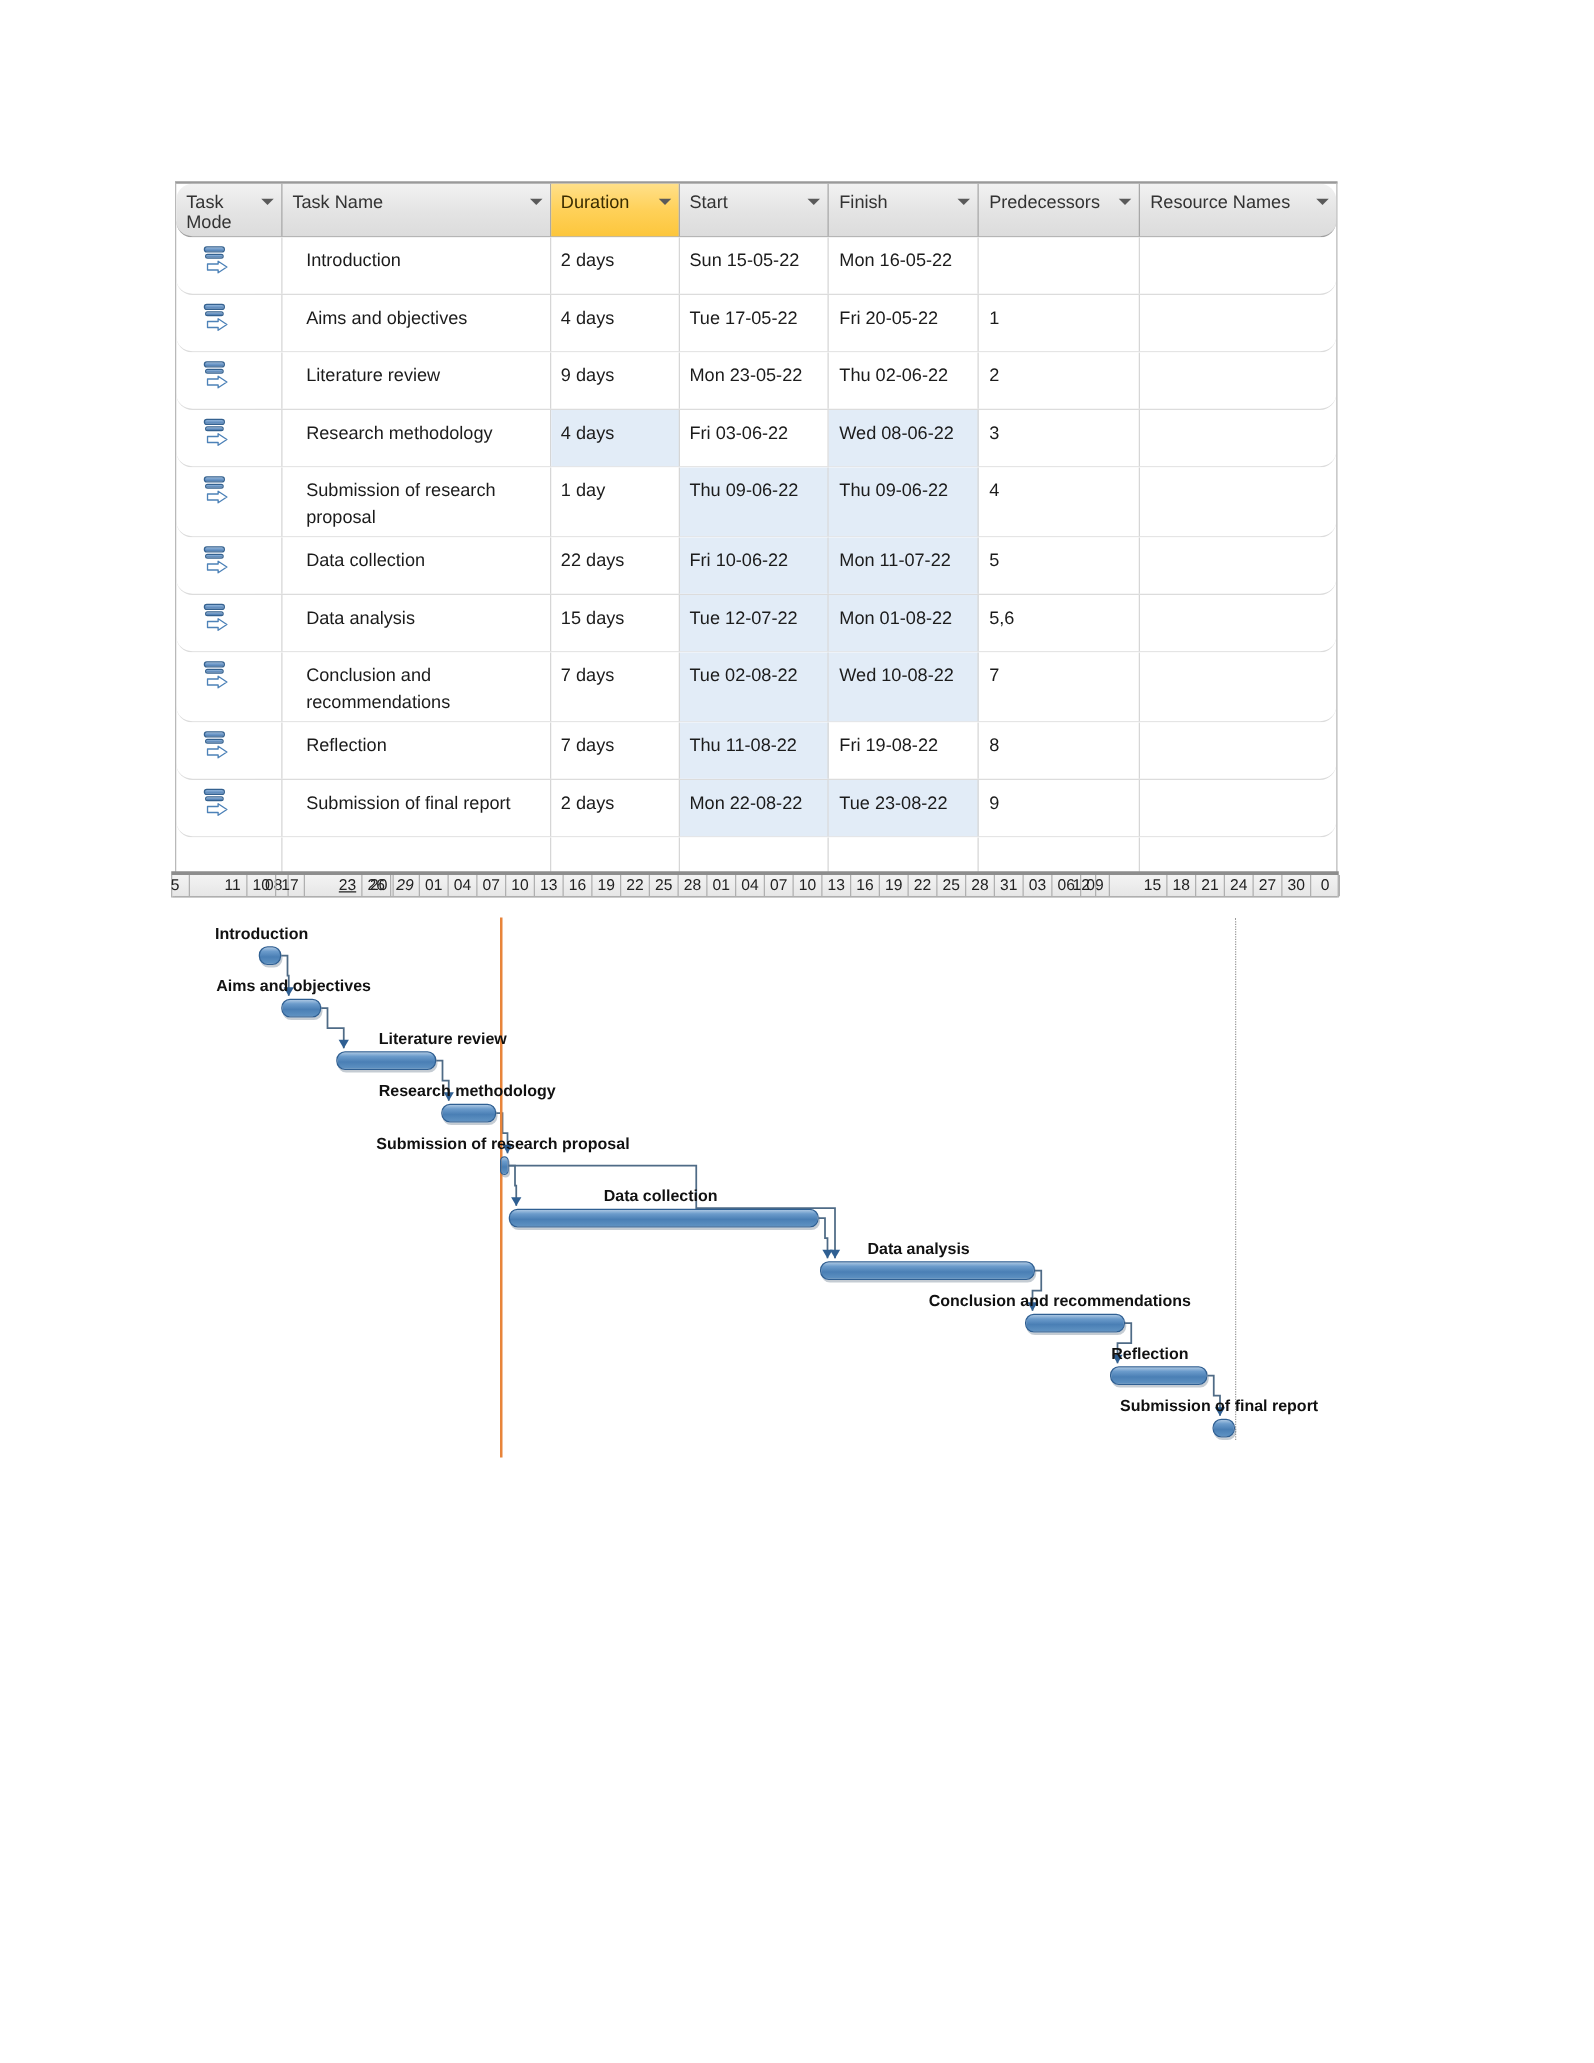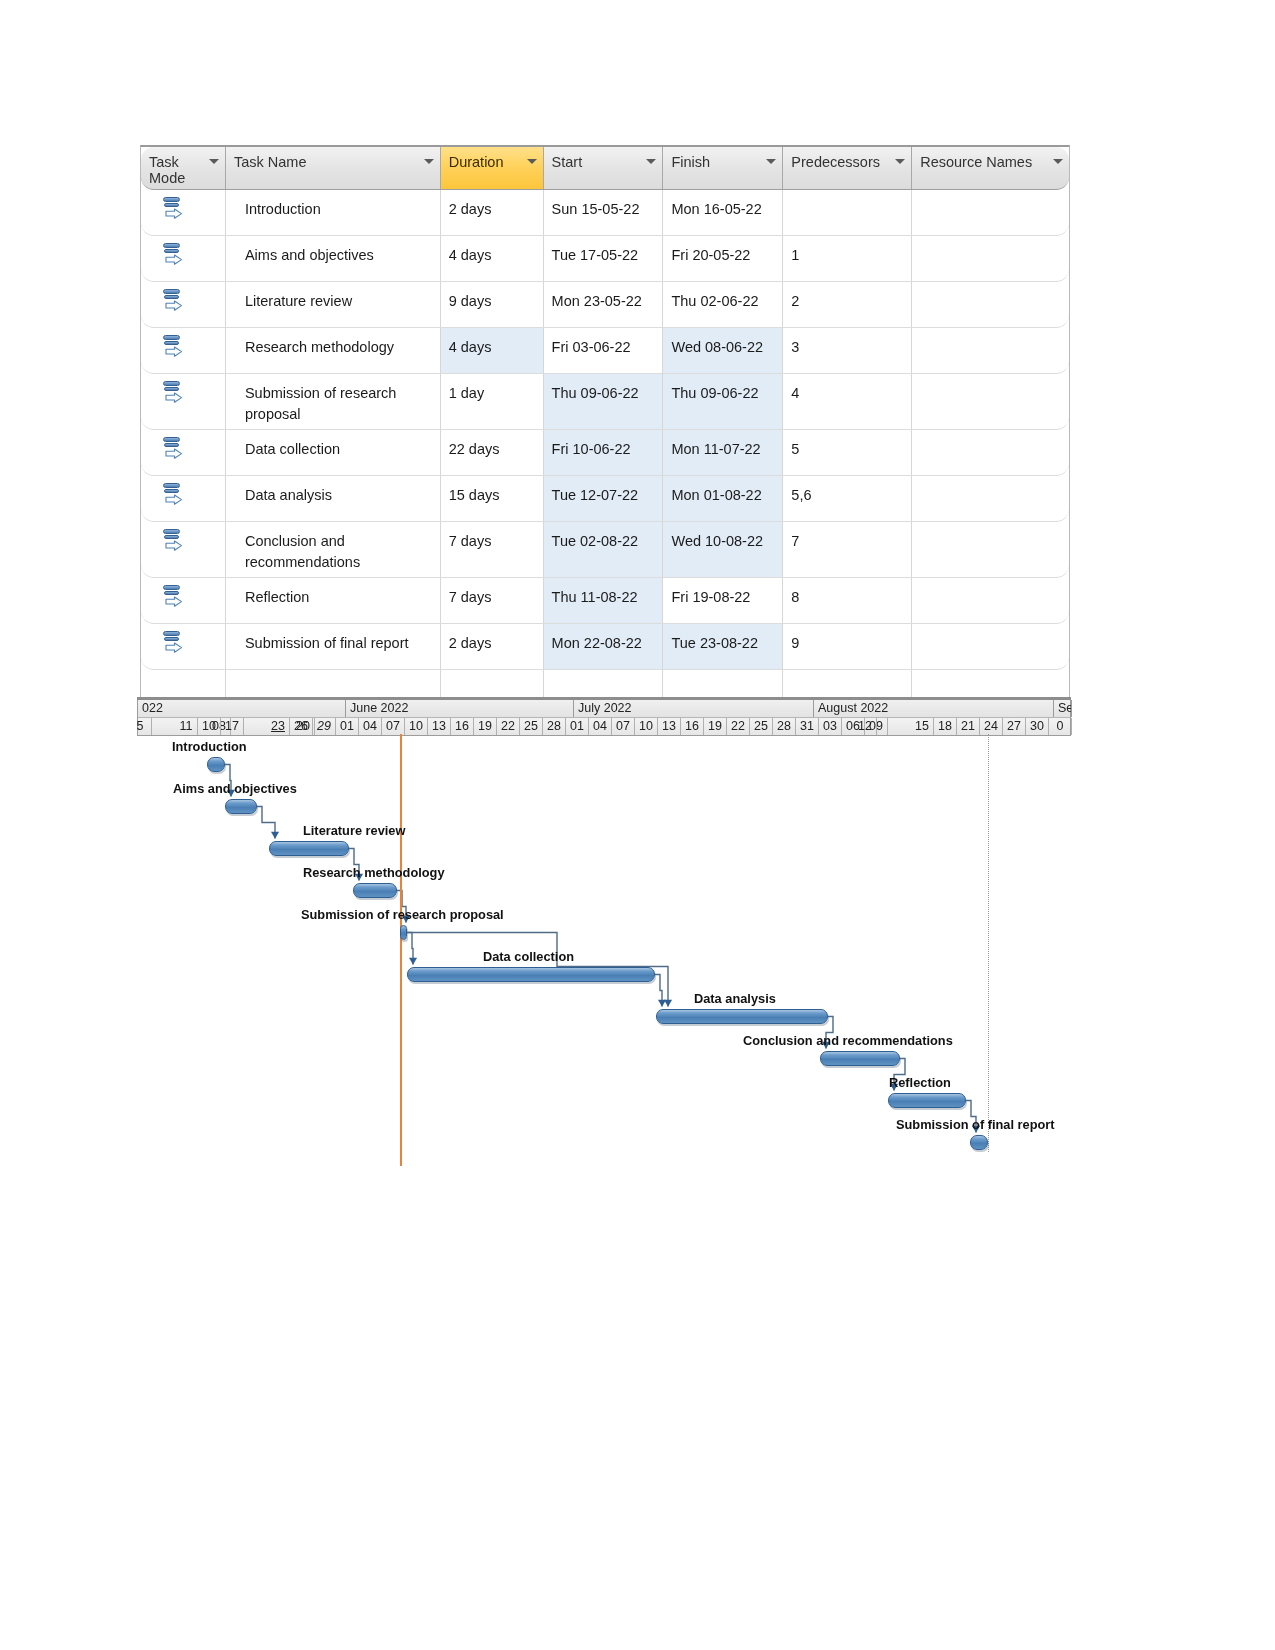--- a/index.html
+++ b/index.html
@@ -363,27 +363,20 @@
           <div class="cell c-pred"></div>
           <div class="cell c-res last"></div>
         </div>
       </div>
   </div>
 
   <div class="gantt">
     <div class="gantt-top-rule"></div>
 
     <div class="tl">
-      <div class="tl-months" id="tl-months">
-          <div class="tl-month" style="left: 0px; width: 208px;">022</div>
-          <div class="tl-month" style="left: 208px; width: 228px;">June 2022</div>
-          <div class="tl-month" style="left: 436px; width: 240px;">July 2022</div>
-          <div class="tl-month" style="left: 676px; width: 240px;">August 2022</div>
-          <div class="tl-month" style="left: 916px; width: 18px;">Se</div>
-        </div>
       <div class="tl-days" id="tl-days">
           <div class="tl-day" style="left: -9px; width: 23px;">5</div>
           <div class="tl-day" style="left: 32px; width: 23px; margin-left: 38px;">08</div>
           <div class="tl-day" style="left: 37px; width: 23px;">11</div>
           <div class="tl-day" style="left: 60px; width: 23px;">10</div>
           <div class="tl-day" style="left: 83px; width: 23px;">17</div>
           <div class="tl-day" style="left: 106px; width: 23px; margin-left: 48px;">20</div>
           <div class="tl-day" style="left: 129px; width: 23px; text-decoration: underline;">23</div>
           <div class="tl-day" style="left: 152px; width: 23px;">26</div>
           <div class="tl-day" style="left: 175px; width: 23px; font-style: italic;">29</div>

